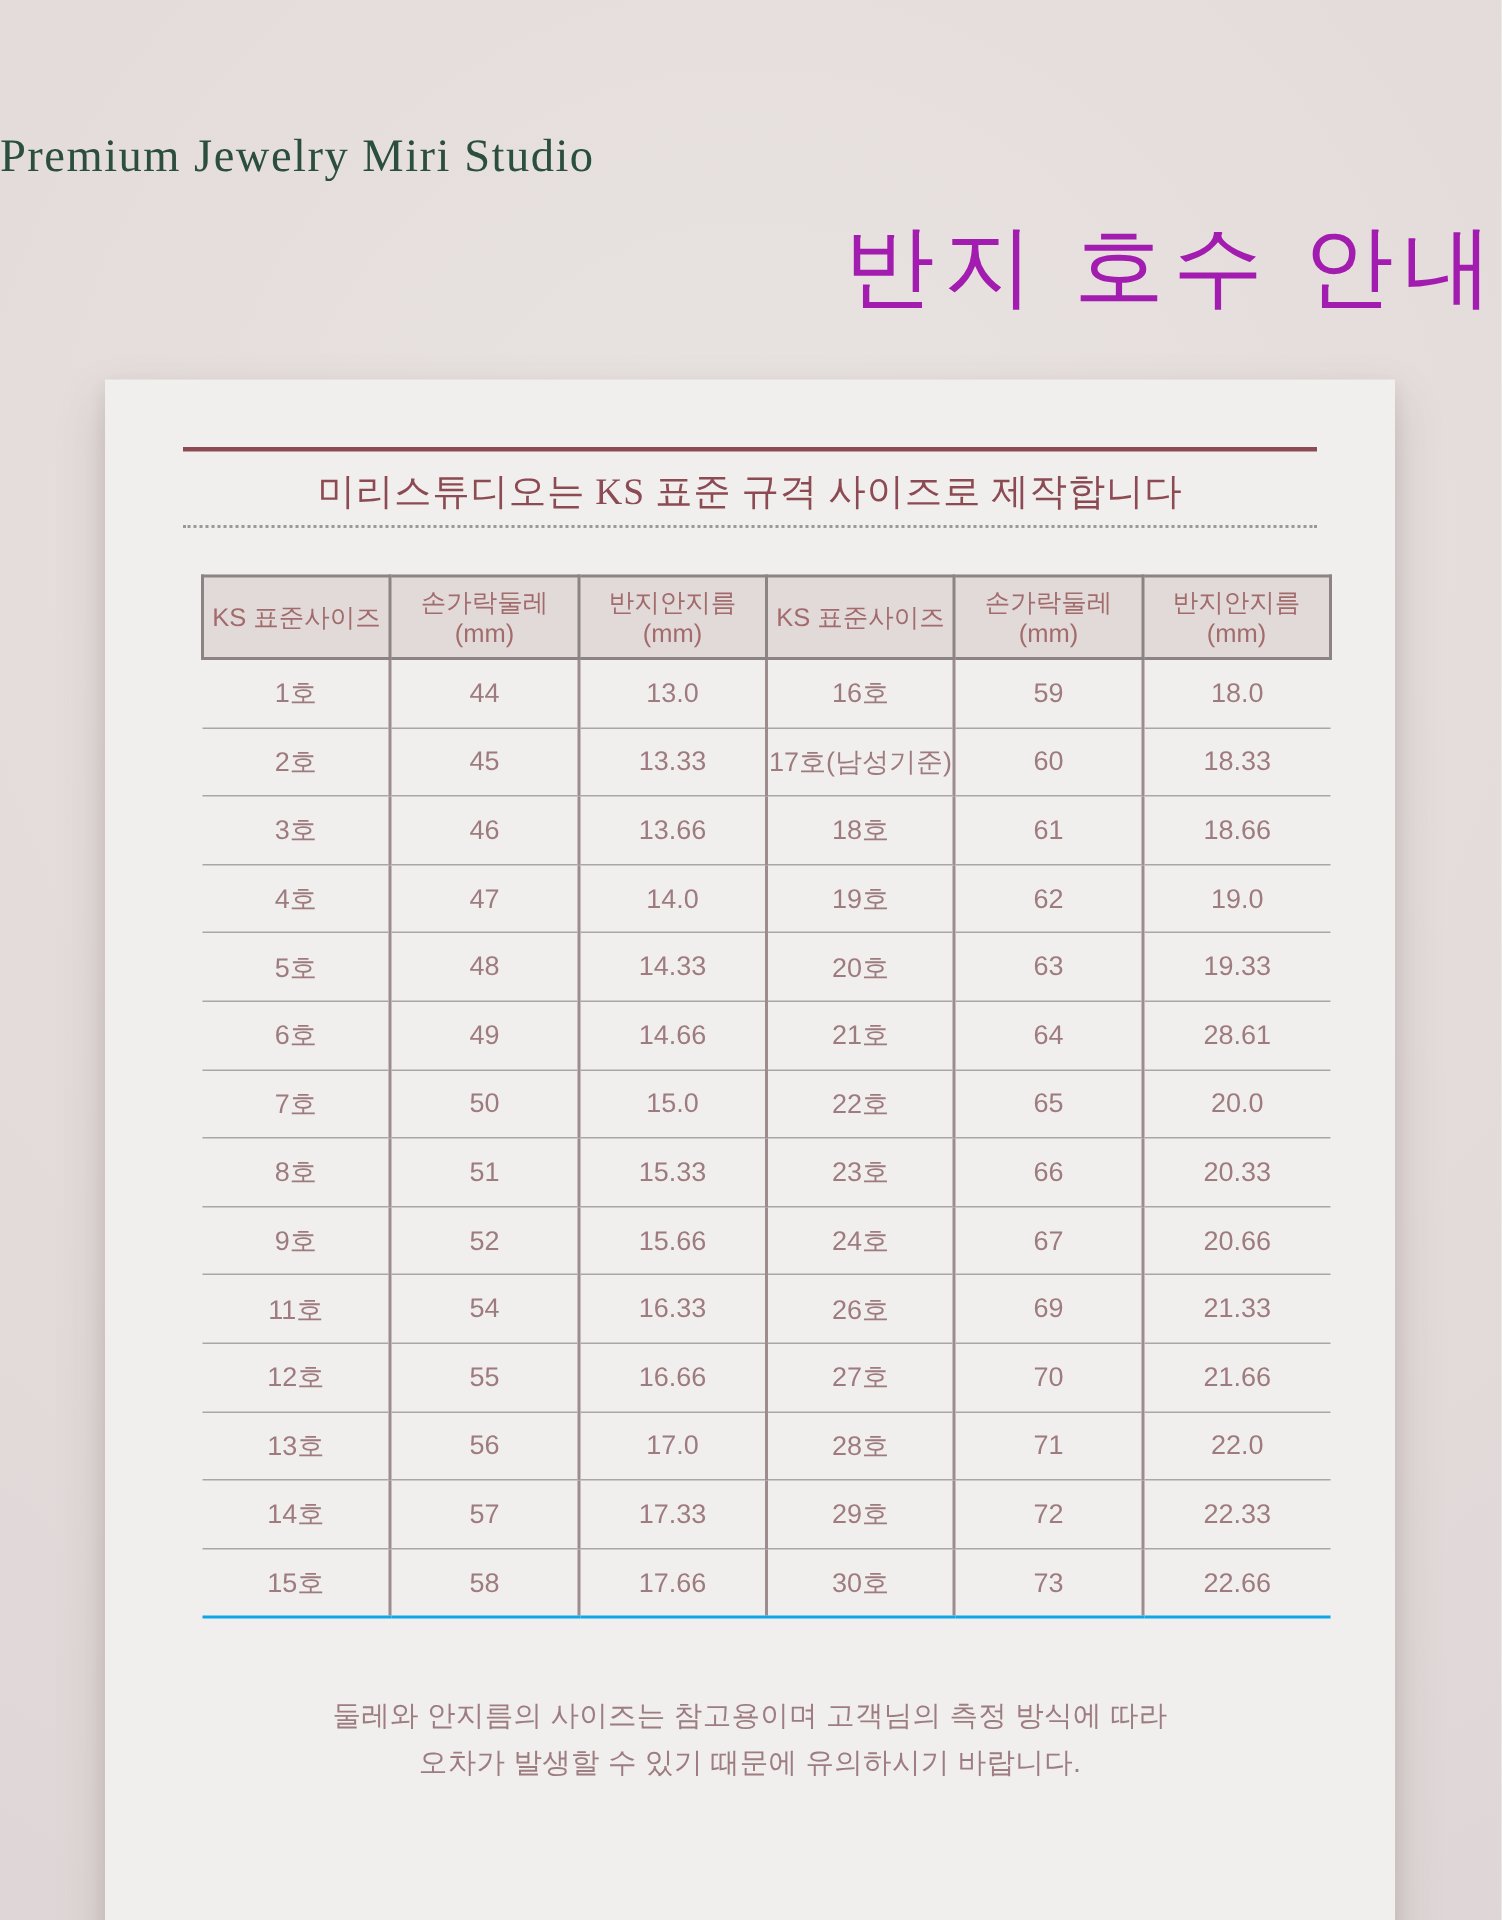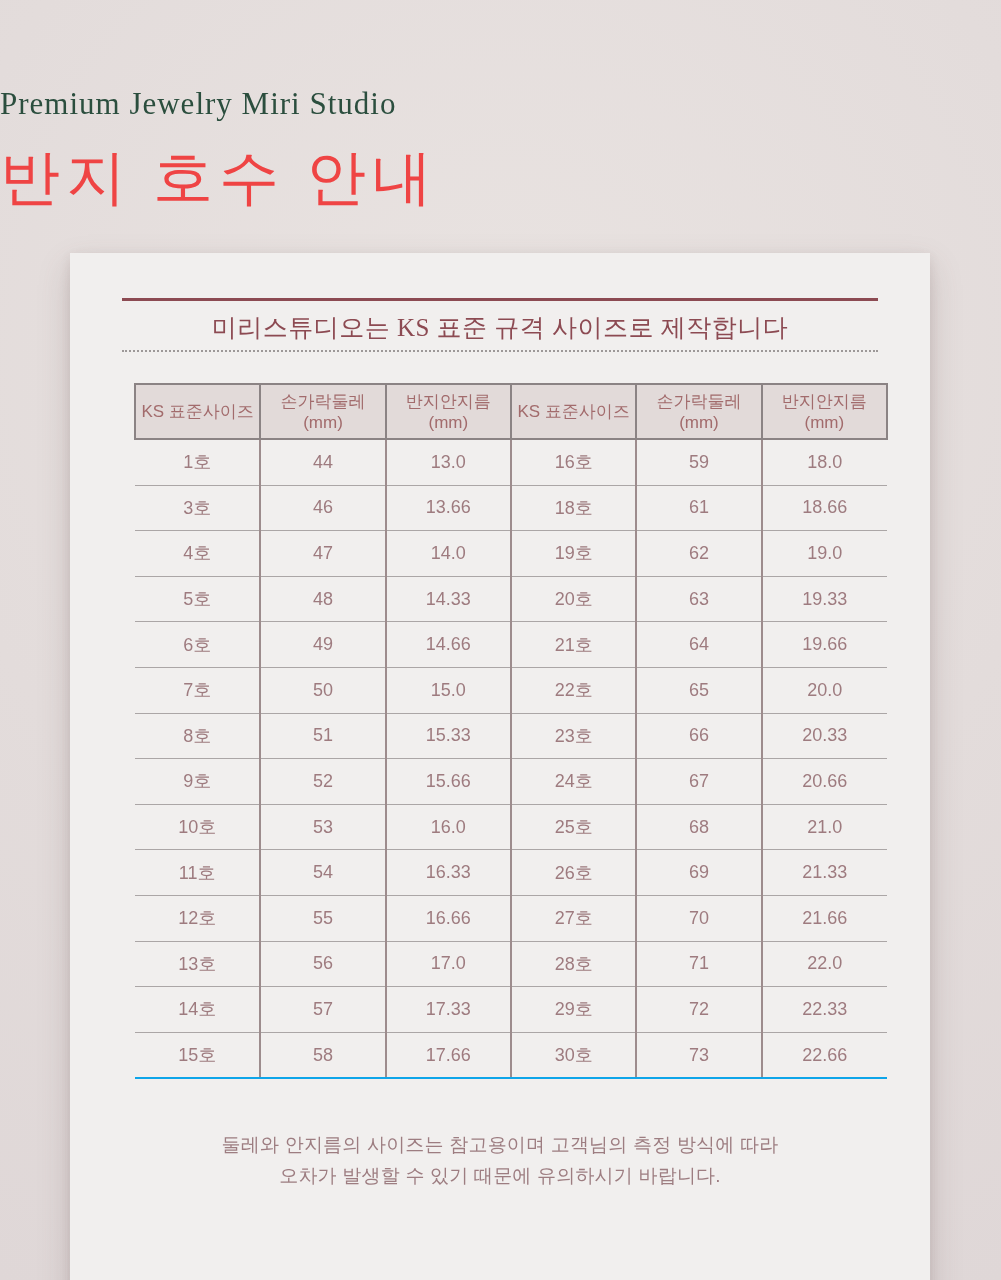--- a/index.html
+++ b/index.html
@@ -22,26 +22,26 @@
     font-weight: 400;
     letter-spacing: 1px;
     color: #2b4e3e;
   }
 
   .main-title {
     position: absolute;
     top: 138px;
     left: 0;
     width: 100%;
-    text-align: left;
+    text-align: right;
     font-family: "Liberation Serif", "DejaVu Serif", serif;
     font-size: 60px;
     font-weight: 400;
     letter-spacing: 6px;
-    color: #ef4444;
+    color: #a21caf;
   }
 
   .info-card {
     position: absolute;
     left: 70px;
     top: 253px;
     width: 860px;
     height: 1213px;
     background: #f1efee;
     box-shadow: 0 14px 30px rgba(98, 76, 76, 0.22), 0 4px 10px rgba(98, 76, 76, 0.12);
@@ -160,20 +160,28 @@
     <tbody>
         <tr>
           <td>1호</td>
           <td>44</td>
           <td>13.0</td>
           <td>16호</td>
           <td>59</td>
           <td>18.0</td>
         </tr>
         <tr>
+          <td>2호</td>
+          <td>45</td>
+          <td>13.33</td>
+          <td>17호(남성기준)</td>
+          <td>60</td>
+          <td>18.33</td>
+        </tr>
+        <tr>
           <td>3호</td>
           <td>46</td>
           <td>13.66</td>
           <td>18호</td>
           <td>61</td>
           <td>18.66</td>
         </tr>
         <tr>
           <td>4호</td>
           <td>47</td>
@@ -189,21 +197,21 @@
           <td>20호</td>
           <td>63</td>
           <td>19.33</td>
         </tr>
         <tr>
           <td>6호</td>
           <td>49</td>
           <td>14.66</td>
           <td>21호</td>
           <td>64</td>
-          <td>19.66</td>
+          <td>28.61</td>
         </tr>
         <tr>
           <td>7호</td>
           <td>50</td>
           <td>15.0</td>
           <td>22호</td>
           <td>65</td>
           <td>20.0</td>
         </tr>
         <tr>
@@ -216,28 +224,20 @@
         </tr>
         <tr>
           <td>9호</td>
           <td>52</td>
           <td>15.66</td>
           <td>24호</td>
           <td>67</td>
           <td>20.66</td>
         </tr>
         <tr>
-          <td>10호</td>
-          <td>53</td>
-          <td>16.0</td>
-          <td>25호</td>
-          <td>68</td>
-          <td>21.0</td>
-        </tr>
-        <tr>
           <td>11호</td>
           <td>54</td>
           <td>16.33</td>
           <td>26호</td>
           <td>69</td>
           <td>21.33</td>
         </tr>
         <tr>
           <td>12호</td>
           <td>55</td>

